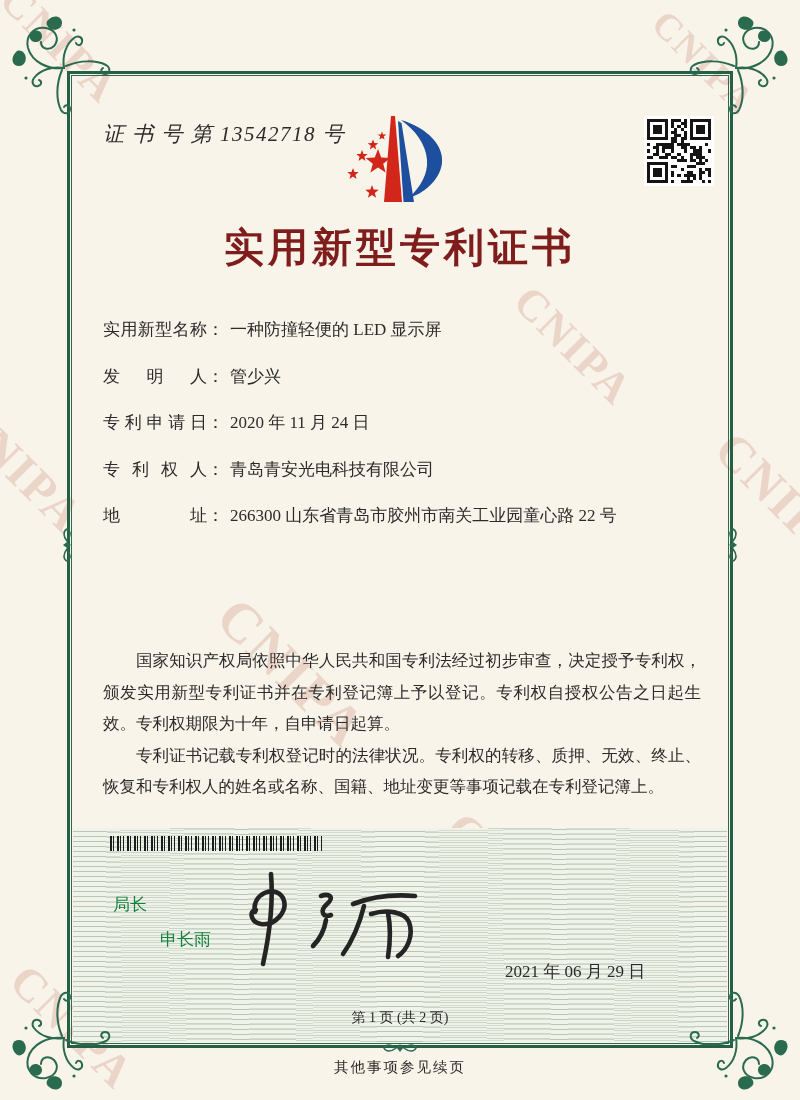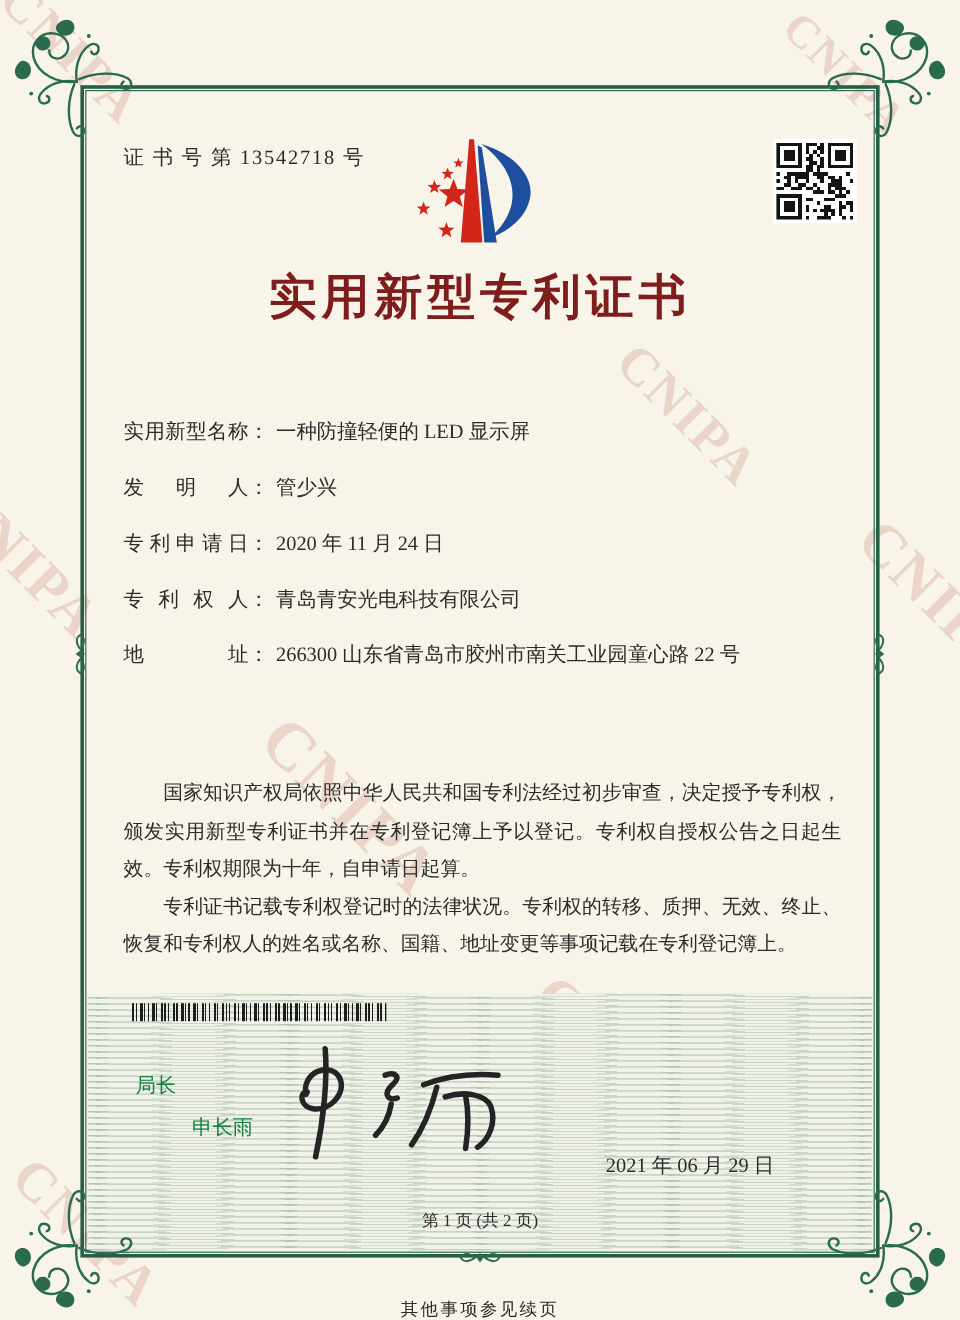--- a/index.html
+++ b/index.html
@@ -15,28 +15,28 @@
       background-image:
         repeating-linear-gradient(0.9deg, rgba(122,158,130,0.35) 0 1px, rgba(0,0,0,0) 1px 5px),
         repeating-linear-gradient(-0.9deg, rgba(122,158,130,0.25) 0 1px, rgba(0,0,0,0) 1px 5px);}
   
   .frame{position:absolute;left:67px;top:71px;width:660px;height:971px;
          border:3px solid #265f45;z-index:3;pointer-events:none;}
   .frame-inner{position:absolute;left:1px;top:1px;right:1px;bottom:1px;border:1px solid #2c6b4e;}
   .corner{position:absolute;width:112px;height:112px;z-index:4;}
   .edgeorn{position:absolute;width:36px;height:14px;z-index:4;}
   
-  .certno{position:absolute;left:103px;top:120px;font-size:17px;letter-spacing:1.5px;z-index:5;}
+  .certno{position:absolute;left:103px;top:120px;font-size:21px;letter-spacing:1.5px;z-index:5;font-style:italic;}
   .logo{position:absolute;left:330px;top:94px;width:150px;height:132px;z-index:5;}
   .qr{position:absolute;left:644px;top:116px;width:70px;height:70px;background:#fff;
       padding:3px;box-sizing:border-box;z-index:5;}
   .title{position:absolute;left:0;width:800px;top:220px;text-align:center;font-size:40px;
          font-weight:700;letter-spacing:4px;color:#7f1d1d;z-index:5;}
   
-  .fields{position:absolute;left:103px;top:318px;width:600px;font-size:17px;z-index:5;margin-top:30px;}
+  .fields{position:absolute;left:103px;top:318px;width:600px;font-size:17px;z-index:5;}
   .frow{height:46.5px;line-height:24px;white-space:nowrap;}
   .flabel{display:inline-block;width:104px;text-align:justify;text-align-last:justify;}
   .fcolon{margin-right:6px;}
   .gap2{display:inline-block;width:74px;}
   
   .body-text{position:absolute;left:103px;top:645px;width:598px;font-size:16.5px;
              line-height:31.6px;text-align:justify;z-index:5;}
   .body-text p{margin:0;text-indent:2em;}
   
   .barcode{position:absolute;left:110px;top:836px;width:212px;height:15px;z-index:5;
@@ -46,21 +46,21 @@
       #1d1d1d 7px 9px, rgba(0,0,0,0) 9px 10px,
       #1d1d1d 10px 11px, rgba(0,0,0,0) 11px 13px,
       #1d1d1d 13px 14px, rgba(0,0,0,0) 14px 17px);}
   .signer{position:absolute;left:113px;z-index:5;font-family:"Liberation Sans","DejaVu Sans",sans-serif;
           font-size:17px;color:#15803d;}
   .sig-svg{position:absolute;left:225px;top:860px;width:215px;height:112px;z-index:5;}
   .issue-date{position:absolute;left:455px;top:960px;width:240px;text-align:center;
               font-size:17px;z-index:5;}
   .page-ind{position:absolute;left:0;width:800px;top:1009px;text-align:center;font-size:14px;z-index:5;}
   .footer-note{position:absolute;left:0;width:800px;top:1058px;text-align:center;
-               font-size:14.5px;letter-spacing:2px;z-index:5;margin-top:24px;}
+               font-size:14.5px;letter-spacing:2px;z-index:5;}
 </style>
 </head>
 <body>
 
 <div class="page">
 
   <div class="wm" style="left:-14px;top:18px;font-size:44px;">CNIPA</div>
   <div class="wm" style="left:500px;top:320px;font-size:44px;">CNIPA</div>
   <div class="wm" style="left:-60px;top:440px;font-size:48px;">CNIPA</div>
   <div class="wm" style="left:200px;top:640px;font-size:56px;">CNIPA</div>

